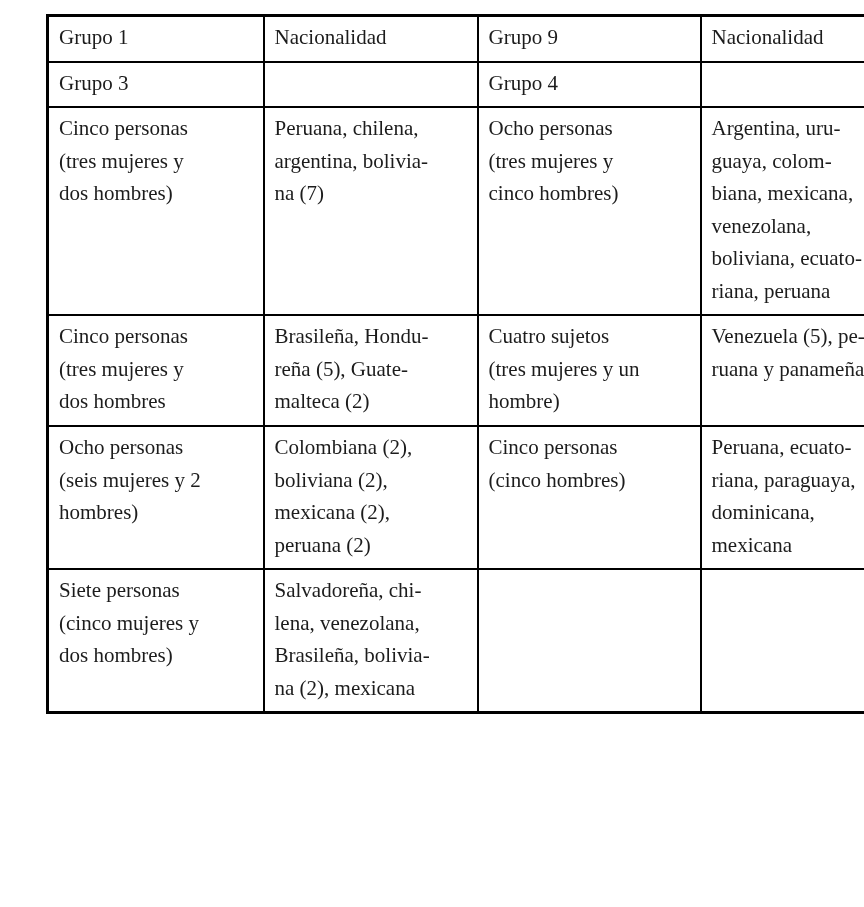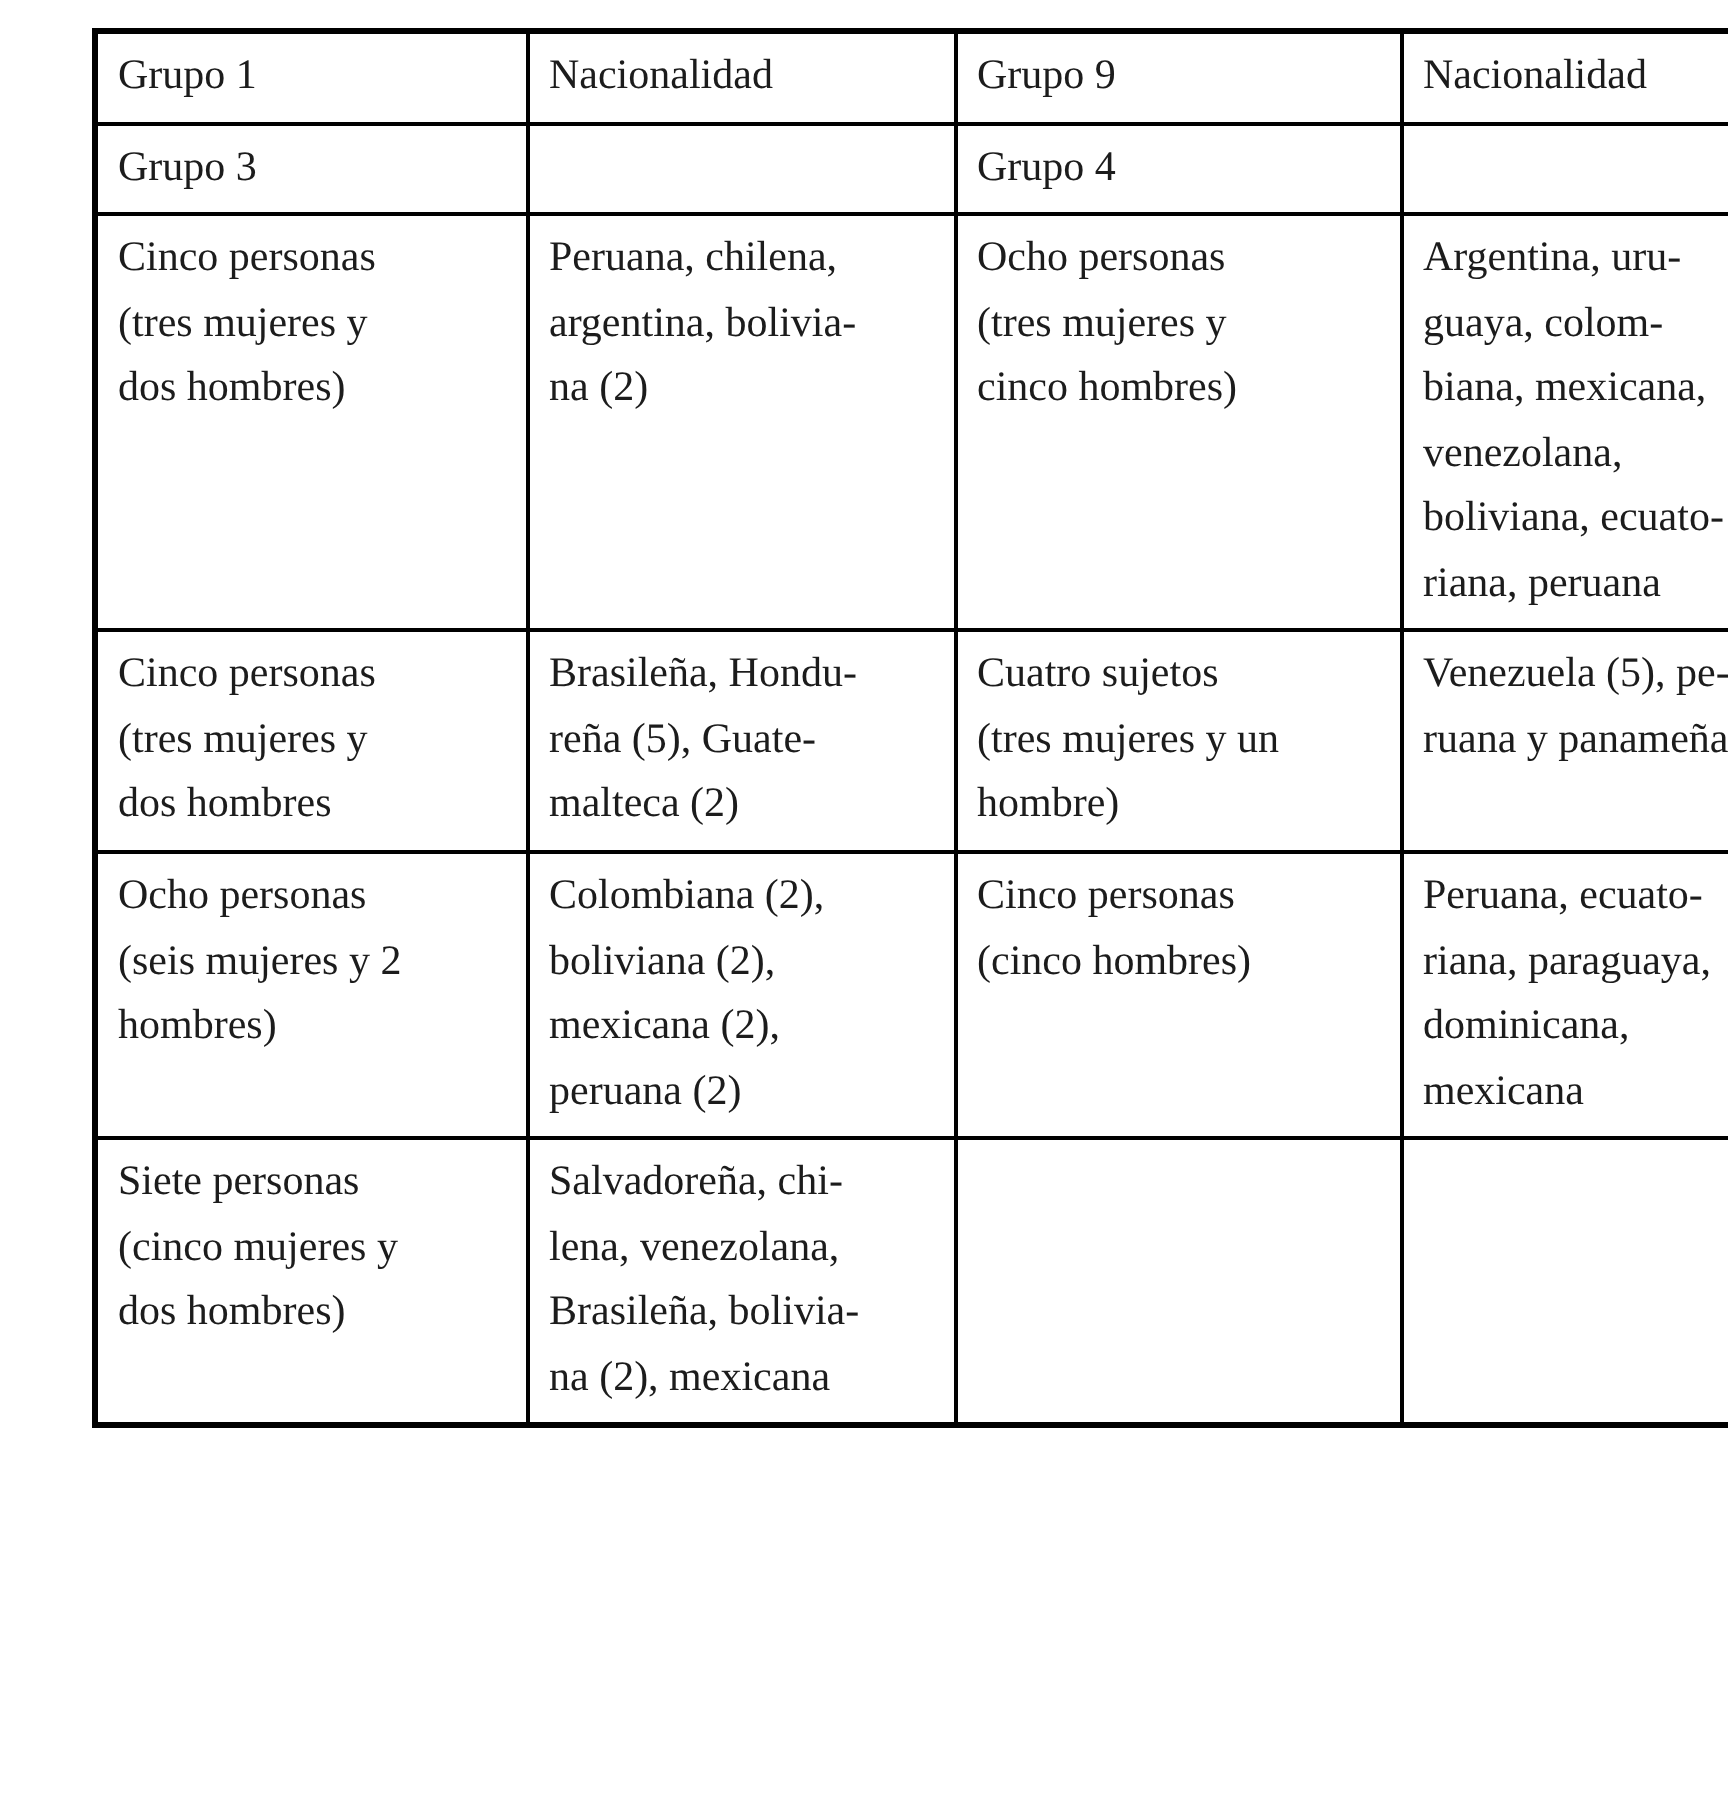--- a/index.html
+++ b/index.html
@@ -69,21 +69,21 @@
       <td class="label-cell">Grupo 4</td>
       <td class="label-cell"></td>
     </tr>
 
     <tr>
       <td>Cinco personas
 (tres mujeres y
 dos hombres)</td>
       <td>Peruana, chilena,
 argentina, bolivia-
-na (2)</td>
+na (7)</td>
       <td>Ocho personas
 (tres mujeres y
 cinco hombres)</td>
       <td>Argentina, uru-
 guaya, colom-
 biana, mexicana,
 venezolana,
 boliviana, ecuato-
 riana, peruana</td>
     </tr>

